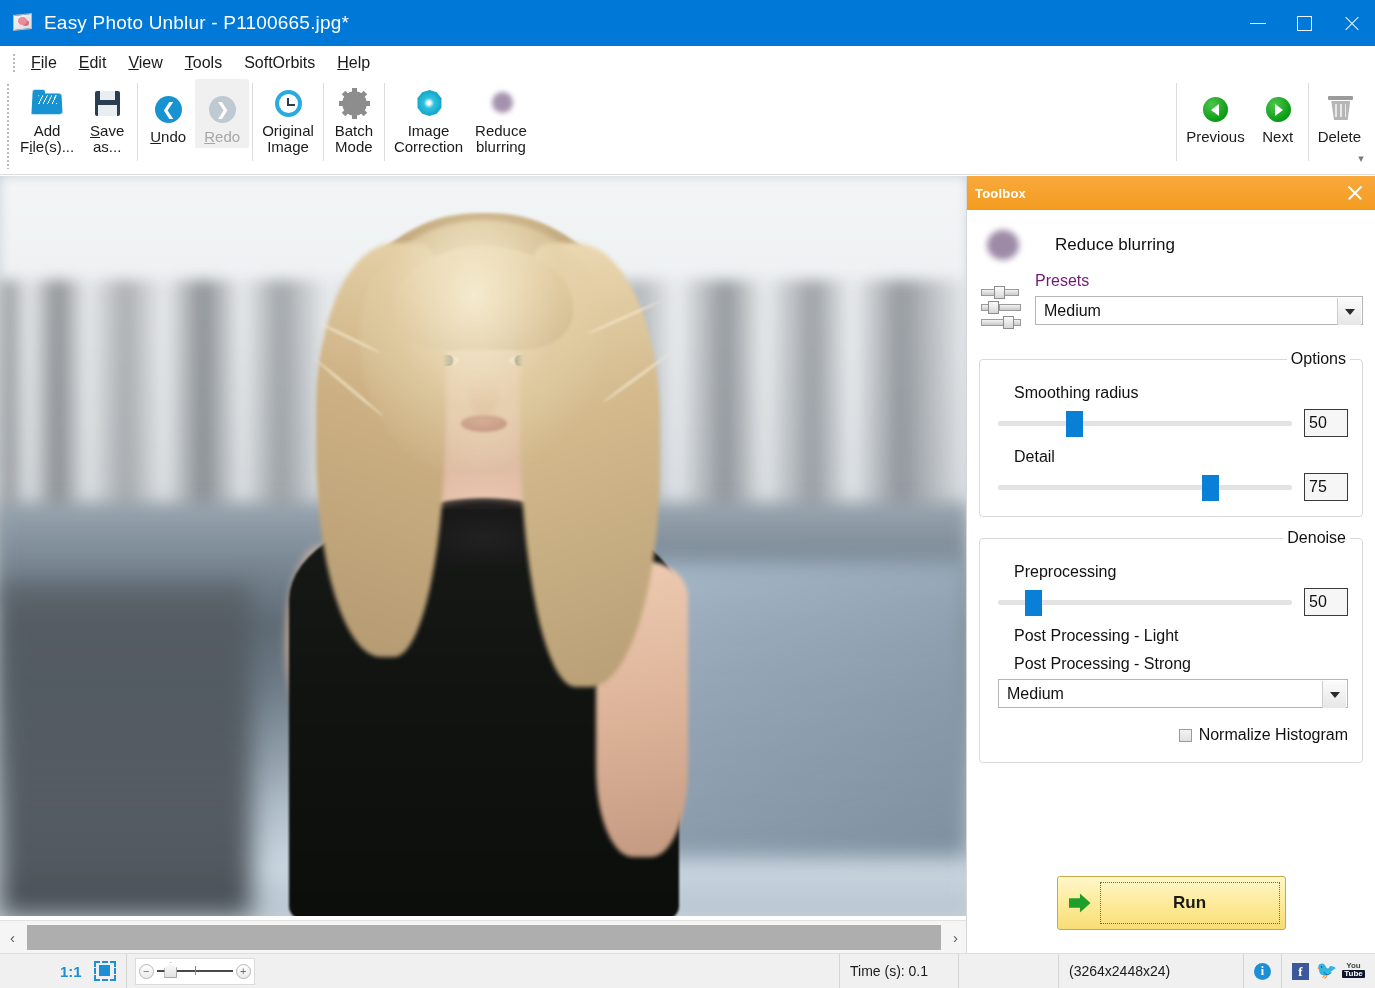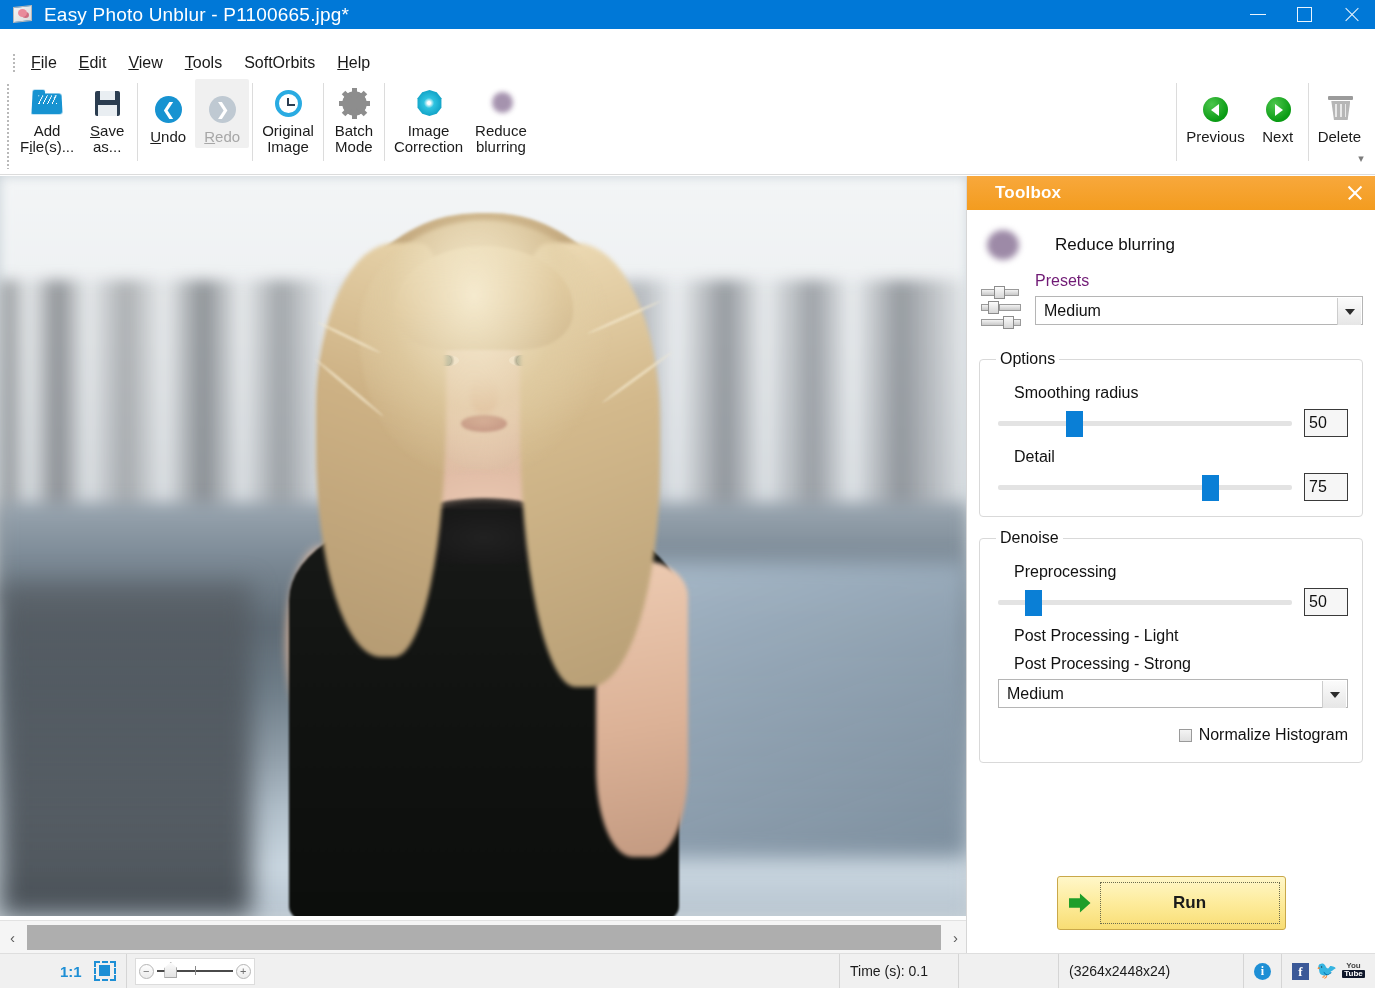--- a/index.html
+++ b/index.html
@@ -5,21 +5,21 @@
   * { box-sizing: border-box; margin: 0; padding: 0; }
   html, body {
     width: 1375px; height: 988px;
     font-family: "Liberation Sans", sans-serif;
     background: #ffffff; overflow: hidden;
   }
   #app { position: relative; width: 1375px; height: 988px; }
 
   
   .titlebar {
-    position: absolute; left: 0; top: 0; width: 1375px; height: 29px;
+    position: absolute; left: 0; top: 0; width: 1375px; height: 46px;
     background: #0078d7; display: flex; align-items: center;
   }
   .title-icon {
     width: 22px; height: 22px; margin-left: 12px; margin-right: 10px;
     position: relative; flex: 0 0 auto;
   }
   .title-icon .pg {
     position: absolute; left: 1px; top: 2px; width: 19px; height: 16px;
     background: linear-gradient(135deg,#f2f2f2 0%, #dcdcdc 100%);
     border: 1px solid #b8b8b8; transform: skewY(-6deg);
@@ -372,22 +372,22 @@
 
   
   .toolbox {
     position: absolute; left: 966px; top: 176px; width: 409px; height: 777px;
     background: #ffffff; border-left: 1px solid #d6d6d6;
   }
   .tbx-header {
     height: 34px; background: linear-gradient(180deg,#f8a83c 0%, #f39c1f 100%);
     display: flex; align-items: center; padding: 0 10px 0 8px;
   }
-  .tbx-title { color: #ffffff; font-size: 17px; font-weight: bold;
-    letter-spacing: .2px; margin-left: 20px; }
+  .tbx-title { color: #ffffff; font-size: 13px; font-weight: bold;
+    letter-spacing: .2px; }
   .tbx-close { margin-left: auto; width: 20px; height: 20px; position: relative; }
   .tbx-close:before, .tbx-close:after {
     content:""; position: absolute; left: 1px; top: 9px; width: 18px; height: 1.6px;
     background: #ffffff; }
   .tbx-close:before { transform: rotate(45deg); }
   .tbx-close:after  { transform: rotate(-45deg); }
   .tbx-body { padding: 10px 12px 0 12px; }
   .tbx-row1 { display: flex; align-items: center; height: 50px; }
   .tbx-blur-ico { width: 46px; height: 38px; position: relative; flex: 0 0 auto; }
   .tbx-blur-ico .e { position: absolute; left: 8px; top: 4px; width: 32px;
@@ -413,21 +413,21 @@
     display: flex; align-items: center; justify-content: center;
   }
   .combo .arrow i { width: 0; height: 0; border-left: 5px solid transparent;
     border-right: 5px solid transparent; border-top: 6px solid #2b2b2b; }
 
   fieldset.group {
     border: 1px solid #d9d9d9; border-radius: 4px; margin: 12px 0 0 0;
     padding: 6px 14px 14px 14px;
   }
   fieldset.group > legend { font-size: 16px; color: #111; padding: 0 4px;
-    margin-left: 2px; }
+    margin-left: 2px; text-align: right; }
   .ctl-label { font-size: 16px; color: #111; margin: 10px 0 6px 20px; }
   .slider-row { display: flex; align-items: center; }
   .slider { position: relative; flex: 1; height: 30px; margin-left: 4px; }
   .slider .track {
     position: absolute; left: 0; right: 0; top: 13px; height: 5px;
     background: #e3e3e3; border-radius: 2px;
   }
   .slider .thumb {
     position: absolute; top: 3px; width: 17px; height: 26px;
     background: #0a7fd6; margin-left: -8px;

